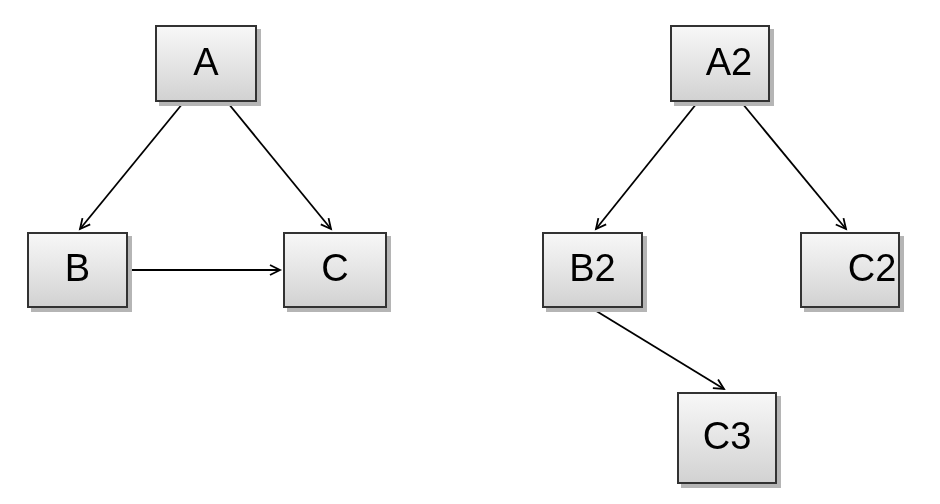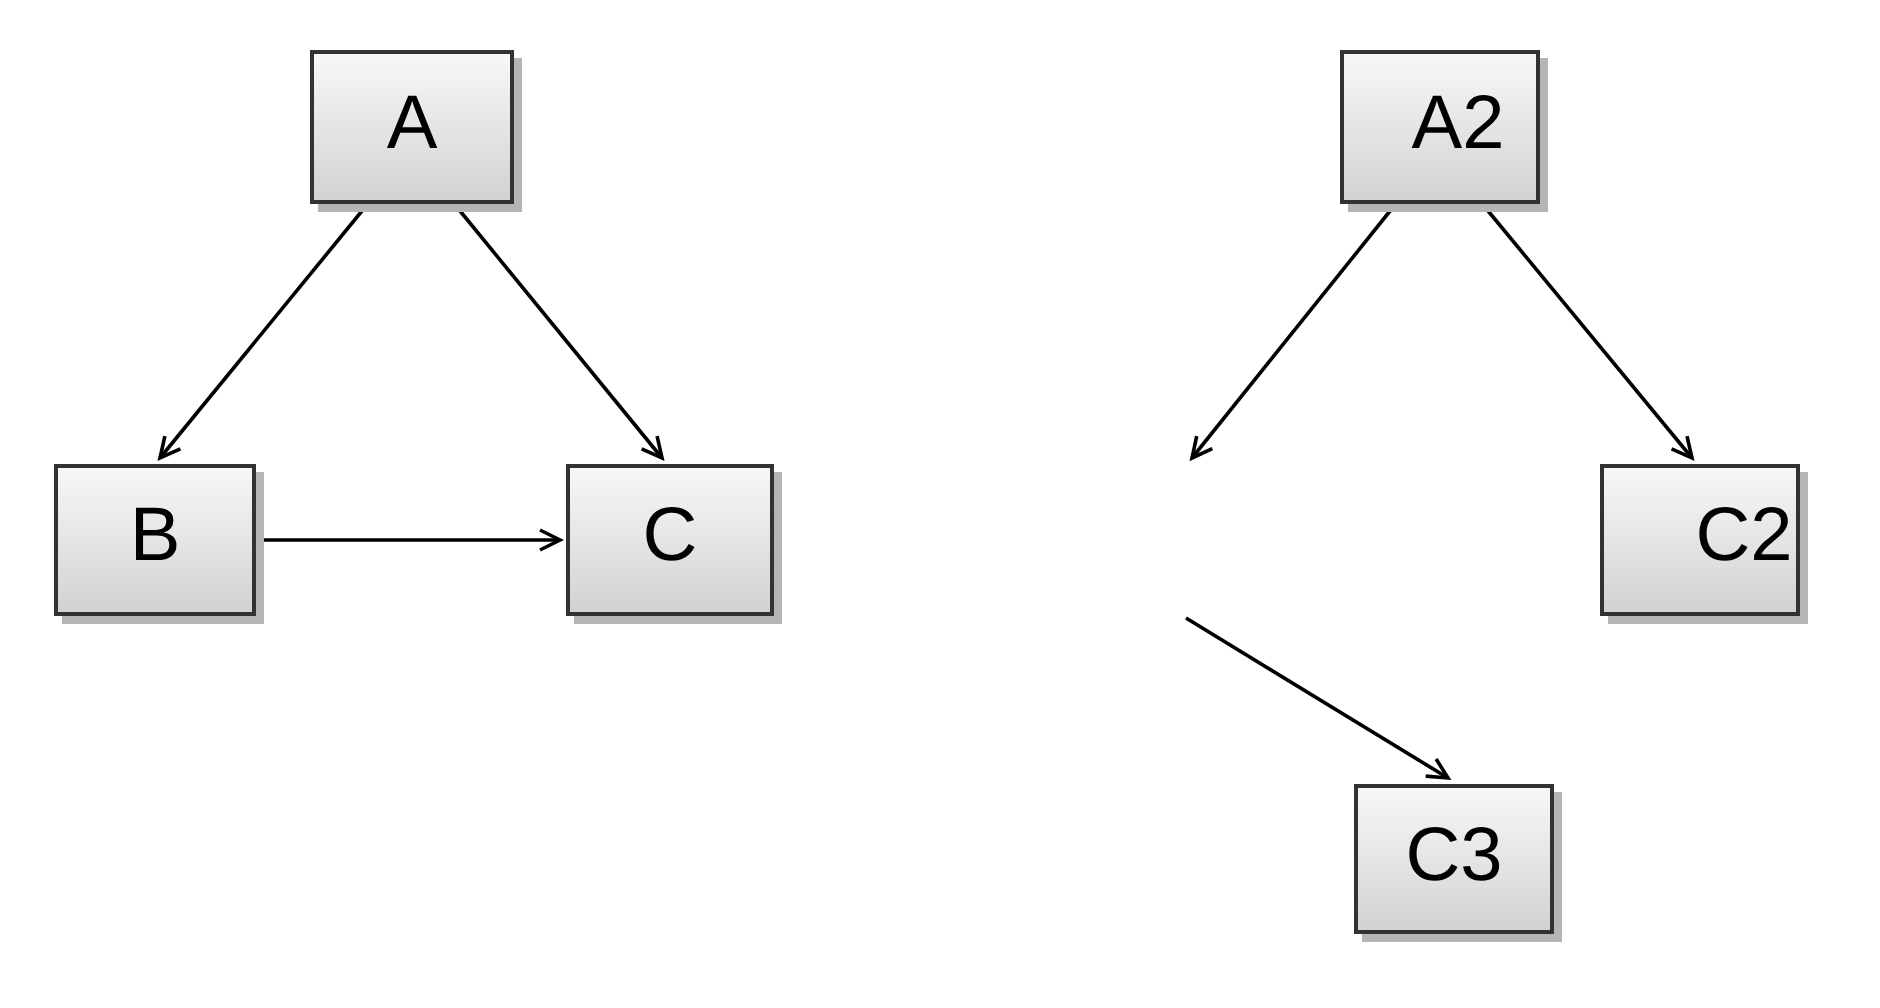--- a/index.html
+++ b/index.html
@@ -74,22 +74,25 @@
   </div>
 
   <div class="node" style="left:283px; top:232px; width:104px; height:76px;">
     <span class="node-label">C</span>
   </div>
 
   <div class="node" style="left:670px; top:25px; width:100px; height:77px;padding-left:18px;">
     <span class="node-label">A2</span>
   </div>
 
+  <div class="node" style="left:542px; top:232px; width:101px; height:76px;">
+    <span class="node-label">B2</span>
+  </div>
 
   <div class="node" style="left:800px; top:232px; width:100px; height:76px;padding-left:44px;">
     <span class="node-label">C2</span>
   </div>
 
-  <div class="node" style="left:677px; top:392px; width:100px; height:75px;">
+  <div class="node" style="left:677px; top:392px; width:100px; height:92px;">
     <span class="node-label">C3</span>
   </div>
 
 </div>
 
 </body></html>

